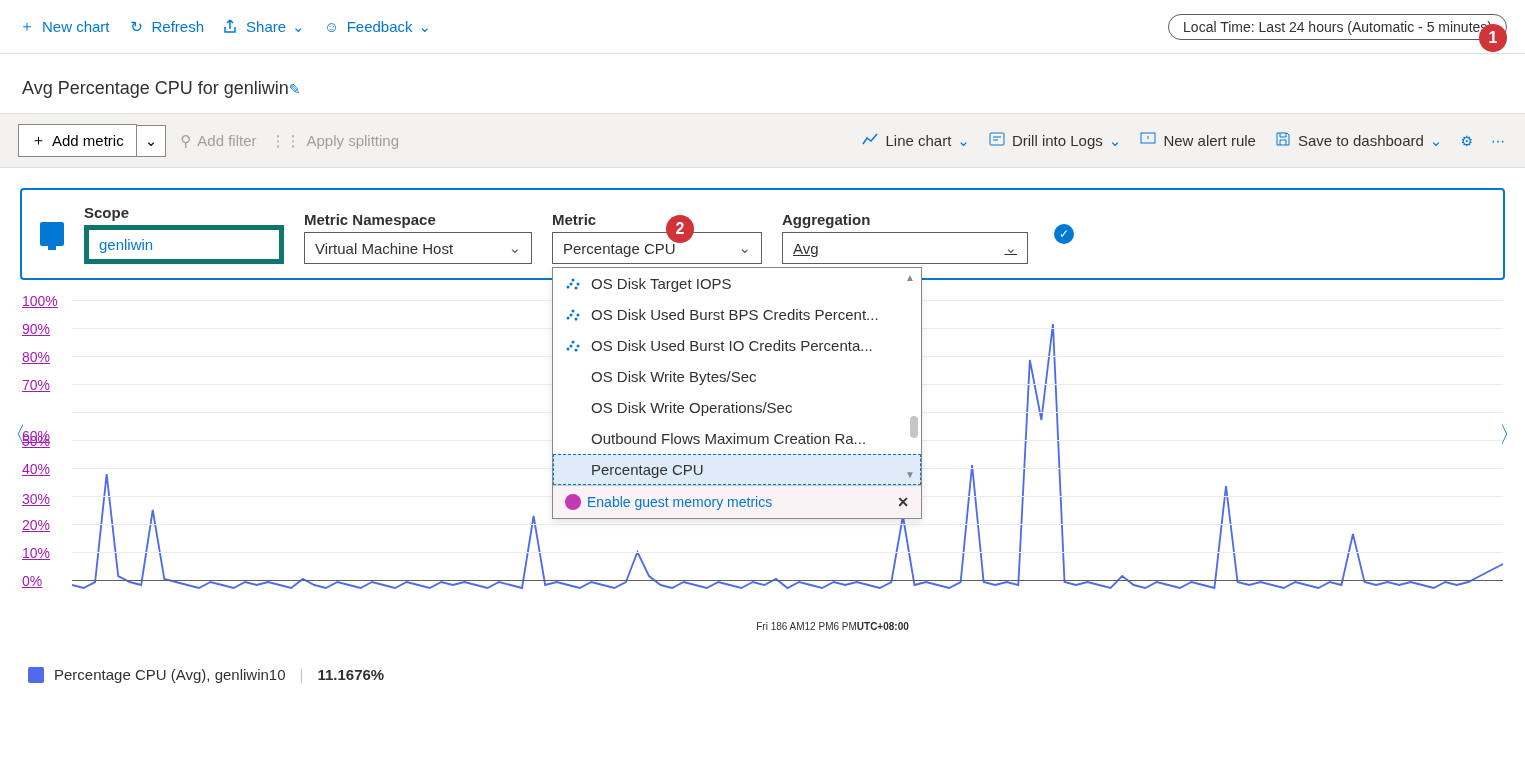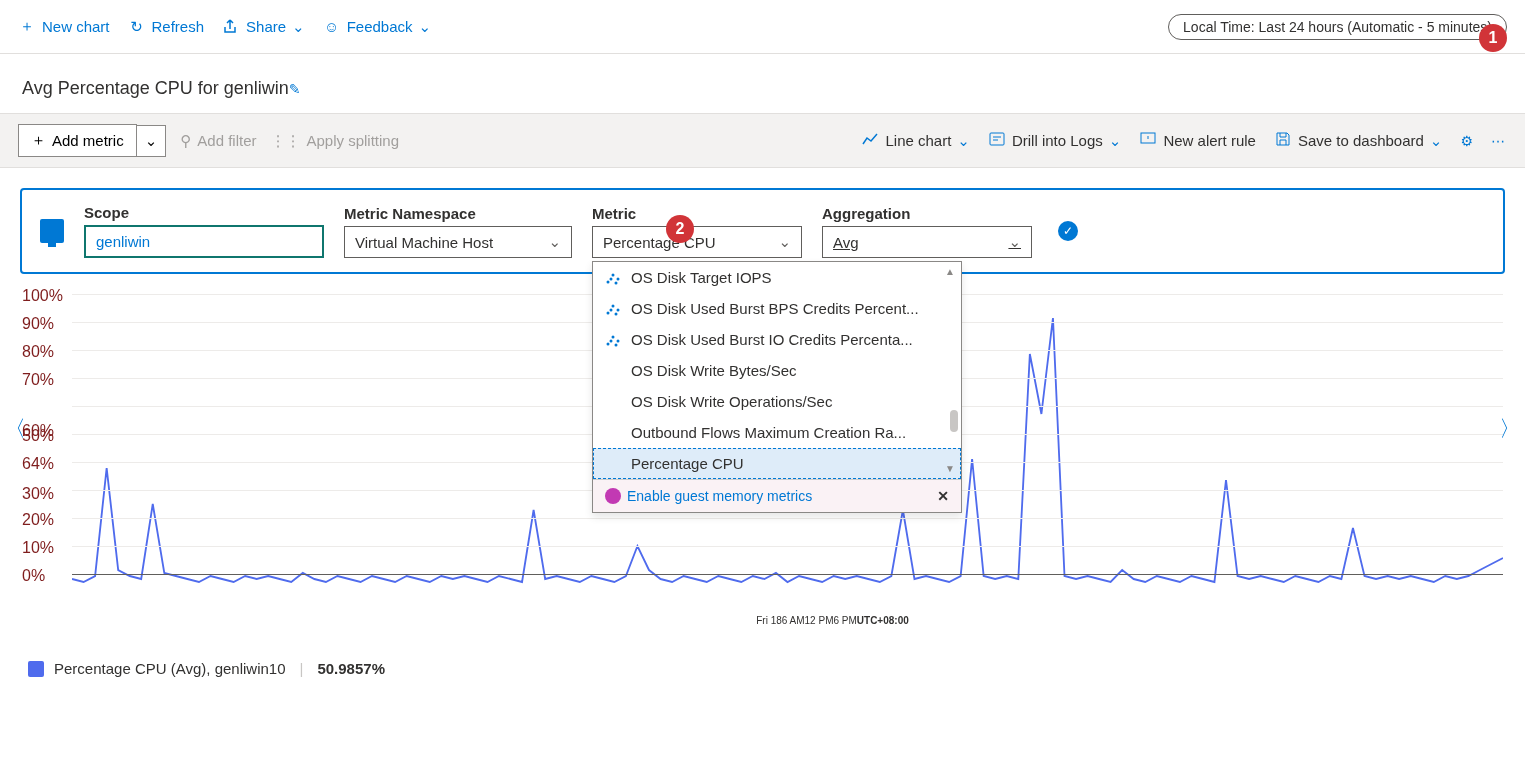--- a/index.html
+++ b/index.html
@@ -26,44 +26,44 @@
 .gear { color:#0078d4; cursor:pointer; }
 .ellipsis { color:#0078d4; cursor:pointer; letter-spacing:2px; }
 
 .config-bar { margin: 20px 20px 0 20px; border: 2px solid #0078d4; border-radius: 4px; padding: 14px 18px; display: flex; align-items: flex-end; gap: 20px; position: relative; }
 .monitor-icon { width:24px;height:24px;background:#0078d4;border-radius:2px;position:relative;align-self:center; }
 .monitor-icon::after{content:"";position:absolute;bottom:-4px;left:8px;width:8px;height:4px;background:#0078d4;}
 .field { display: flex; flex-direction: column; }
 .field label { font-weight: 600; font-size: 15px; margin-bottom: 4px; }
 .sel { border: 1px solid #605e5c; padding: 6px 10px; font-size: 15px; background: #fff; display: flex; align-items: center; justify-content: space-between; cursor: pointer; }
 .sel .chev { margin-left: 8px; color: #605e5c; }
-.scope-box { border: 2px solid #0f766e; color: #0078d4; width: 240px; }
+.scope-box { border: 5px solid #0f766e; color: #0078d4; width: 200px; }
 .ns-box { width: 228px; }
 .metric-box { width: 210px; position: relative; }
-.agg-box { width: 210px; text-decoration: underline; }
+.agg-box { width: 246px; text-decoration: underline; }
 .check-circle { width:20px;height:20px;border-radius:50%;background:#0078d4;color:#fff;display:flex;align-items:center;justify-content:center;font-size:12px;align-self:center;margin-left:6px; }
 
 .dropdown { position: absolute; top: 56px; left: 0; width: 370px; background: #fff; border: 1px solid #8a8886; box-shadow: 0 4px 8px rgba(0,0,0,.1); z-index: 10; }
-.dd-item { display: flex; align-items: center; padding: 7px 12px; cursor: pointer; font-size: 15px; }
+.dd-item { display: flex; align-items: flex-start; padding: 7px 12px; cursor: pointer; font-size: 15px; }
 .dd-item .scatter { width:16px;height:16px;margin-right:10px;display:inline-block; }
 .dd-item.sparse .scatter svg circle { fill:#0078d4; }
 .dd-item.noicon .scatter { visibility: hidden; }
 .dd-item.selected { background: #deecf9; outline: 1px dashed #0078d4; outline-offset: -1px; }
 .dd-footer { display:flex;align-items:center;justify-content:space-between;padding:8px 12px;border-top:1px solid #ccc;background:#faf2f5; }
 .dd-footer a { color:#0078d4;text-decoration:none;display:flex;align-items:center;gap:6px; }
 .dd-footer .compass{width:16px;height:16px;border-radius:50%;background:#c239b3;display:inline-block;}
 .dd-scroll-up { position:absolute;top:4px;right:6px;color:#8a8886;font-size:10px; }
 .dd-scroll-thumb { position:absolute;top:148px;right:3px;width:8px;height:22px;background:#c8c6c4;border-radius:4px; }
 .dd-scroll-down { position:absolute;bottom:38px;right:6px;color:#8a8886;font-size:10px; }
 
 .chart-area { position: relative; margin: 20px 22px 0 22px; height: 340px; }
 .chart-nav-left, .chart-nav-right { position:absolute;top:120px;font-size:22px;color:#0078d4;cursor:pointer; }
 .chart-nav-left{left:-18px;} .chart-nav-right{right:-18px;}
 .y-axis { position:absolute;left:0;top:0;bottom:40px;width:50px; }
-.y-tick { position:absolute;left:0;font-size:16px;color:#7f1d1d; }
+.y-tick { position:absolute;left:0;font-size:14px;color:#a21caf;text-decoration:underline; }
 .grid-line { position:absolute;left:50px;right:0;height:1px;background:#edebe9; }
 .baseline { background: #605e5c; }
 .plot { position:absolute;left:50px;right:0;top:0;bottom:40px; }
 .x-axis { position:absolute;left:50px;right:0;bottom:8px;display:flex;justify-content:center;font-size:10px;color:#323130; }
 .tz-label { font-weight:600; }
 
 .legend-row { margin: 26px 28px 0 28px; display:flex;align-items:center;gap:10px;font-size:15px; }
 .legend-swatch { width:16px;height:16px;background:#4f6bed;border-radius:2px; }
 .legend-div { color:#c8c6c4;margin:0 4px; }
 
@@ -282,21 +282,21 @@
 </div>
 
 <div class="chart-area">
   <span class="chart-nav-left">〈</span>
   <span class="chart-nav-right">〉</span>
   <div class="y-axis" id="y-axis">
       <div class="y-tick" style="top: 273px;">0%</div>
       <div class="y-tick" style="top: 245px;">10%</div>
       <div class="y-tick" style="top: 217px;">20%</div>
       <div class="y-tick" style="top: 191px;">30%</div>
-      <div class="y-tick" style="top: 161px;">64%</div>
+      <div class="y-tick" style="top: 161px;">40%</div>
       <div class="y-tick" style="top: 133px;">50%</div>
       <div class="y-tick" style="top: 120px; margin-top: 8px;">60%</div>
       <div class="y-tick" style="top: 77px;">70%</div>
       <div class="y-tick" style="top: 49px;">80%</div>
       <div class="y-tick" style="top: 21px;">90%</div>
       <div class="y-tick" style="top: -7px;">100%</div>
     </div>
   <div class="plot">
     <svg id="chart-svg" width="100%" height="100%" preserveAspectRatio="none" viewBox="0 0 1400 280">
         <polyline points="0.0,266.0 11.3,268.8 22.6,263.2 33.9,162.4 45.2,257.6 56.5,263.2 67.7,266.0 79.0,196.0 90.3,260.4 101.6,263.2 112.9,266.0 124.2,268.8 135.5,263.2 146.8,266.0 158.1,268.8 169.4,263.2 180.6,266.0 191.9,263.2 203.2,266.0 214.5,268.8 225.8,260.4 237.1,266.0 248.4,268.8 259.7,263.2 271.0,266.0 282.3,268.8 293.5,263.2 304.8,266.0 316.1,268.8 327.4,263.2 338.7,266.0 350.0,268.8 361.3,263.2 372.6,266.0 383.9,263.2 395.2,266.0 406.5,268.8 417.7,263.2 429.0,266.0 440.3,268.8 451.6,201.6 462.9,266.0 474.2,263.2 485.5,266.0 496.8,268.8 508.1,263.2 519.4,266.0 530.6,268.8 541.9,263.2 553.2,235.2 564.5,257.6 575.8,266.0 587.1,268.8 598.4,263.2 609.7,266.0 621.0,268.8 632.3,263.2 643.5,266.0 654.8,268.8 666.1,263.2 677.4,266.0 688.7,260.4 700.0,268.8 711.3,263.2 722.6,266.0 733.9,268.8 745.2,263.2 756.5,266.0 767.7,263.2 779.0,266.0 790.3,268.8 801.6,263.2 812.9,201.6 824.2,266.0 835.5,263.2 846.8,266.0 858.1,268.8 869.4,263.2 880.6,154.0 891.9,263.2 903.2,266.0 914.5,263.2 925.8,266.0 937.1,56.0 948.4,112.0 959.7,22.4 971.0,263.2 982.3,266.0 993.5,263.2 1004.8,266.0 1016.1,268.8 1027.4,257.6 1038.7,266.0 1050.0,268.8 1061.3,263.2 1072.6,266.0 1083.9,268.8 1095.2,263.2 1106.5,266.0 1117.7,268.8 1129.0,173.6 1140.3,263.2 1151.6,266.0 1162.9,263.2 1174.2,266.0 1185.5,268.8 1196.8,263.2 1208.1,266.0 1219.4,268.8 1230.6,263.2 1241.9,266.0 1253.2,218.4 1264.5,263.2 1275.8,266.0 1287.1,263.2 1298.4,266.0 1309.7,263.2 1321.0,266.0 1332.3,268.8 1343.5,263.2 1354.8,266.0 1366.1,263.2 1377.4,257.6 1388.7,252.0 1400.0,246.4" stroke="#4f6bed" fill="none" stroke-width="1.8"></polyline>
@@ -319,14 +319,14 @@
     <div class="grid-line" style="top: 84px;"></div>
     <div class="grid-line" style="top: 56px;"></div>
     <div class="grid-line" style="top: 28px;"></div>
     <div class="grid-line" style="top: 0px;"></div>
   </div>
 
 <div class="legend-row">
   <span class="legend-swatch"></span>
   <span>Percentage CPU (Avg), genliwin10</span>
   <span class="legend-div">|</span>
-  <strong>50.9857%</strong>
+  <strong>11.1676%</strong>
 </div>
 
 </body></html>

